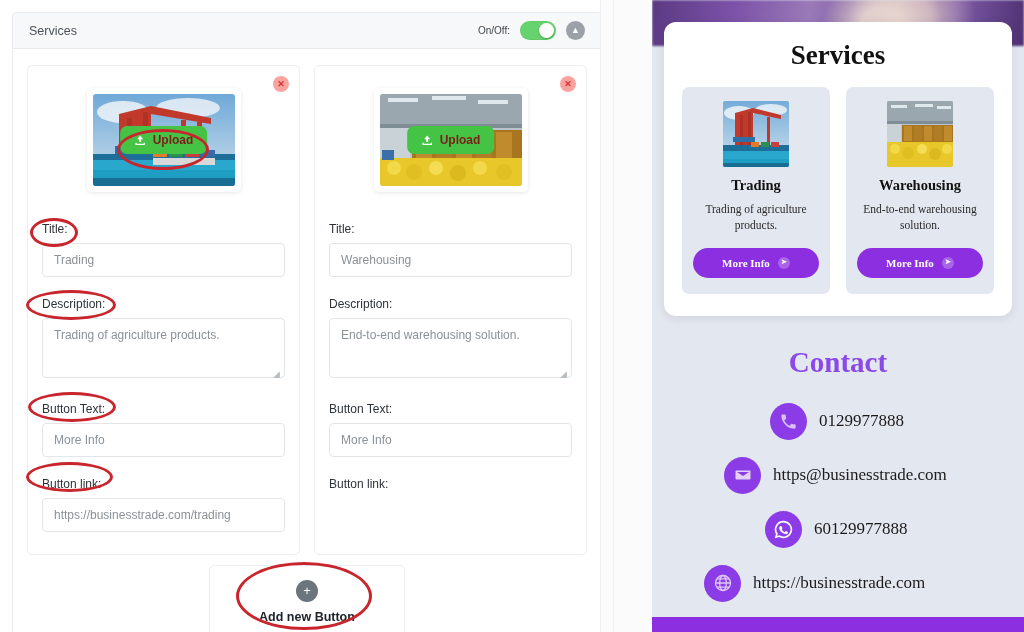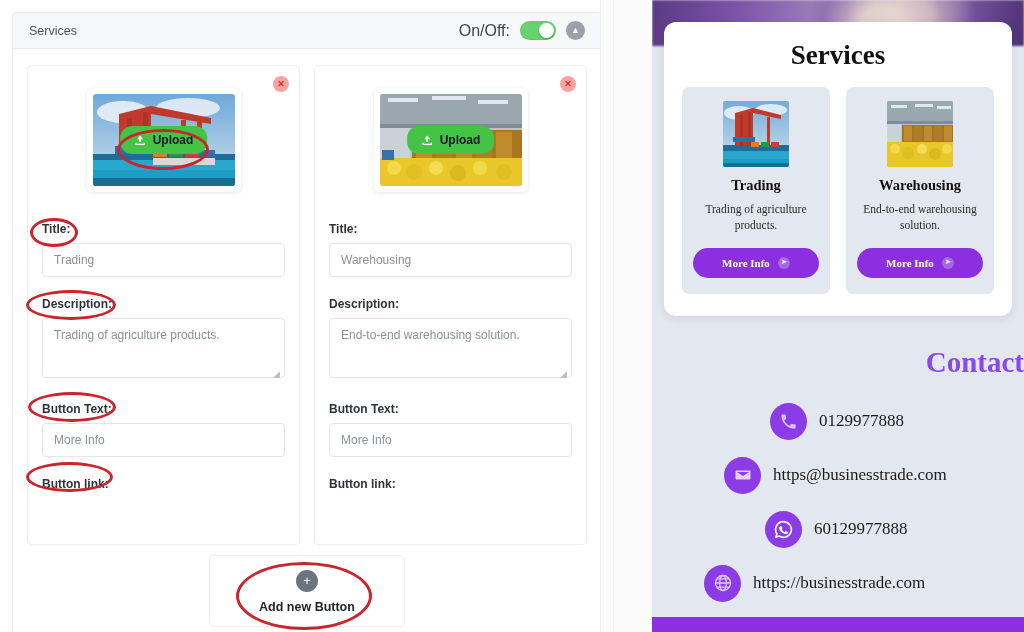--- a/index.html
+++ b/index.html
@@ -25,21 +25,21 @@
   }
   .panel-head {
     height: 36px; background: #f7f8f9;
     border-bottom: 1px solid #e8eaed;
     display: flex; align-items: center;
     padding: 0 16px;
     border-radius: 4px 4px 0 0;
   }
   .panel-head-title { font-size: 12.5px; color: #4a5158; }
   .panel-head-right { margin-left: auto; display: flex; align-items: center; gap: 10px; }
-  .onoff-label { font-size: 16px; color: #3f464d; }
+  .onoff-label { font-size: 10px; color: #3f464d; }
   .toggle {
     width: 36px; height: 19px; border-radius: 10px;
     background: #66d36e; position: relative; display: inline-block;
     box-shadow: inset 0 0 0 1px rgba(0,0,0,.04);
   }
   .toggle .knob {
     position: absolute; top: 2px; right: 2px;
     width: 15px; height: 15px; border-radius: 50%;
     background: #ffffff; box-shadow: 0 1px 2px rgba(0,0,0,.25);
   }
@@ -70,29 +70,29 @@
     width: 154px; margin: 8px auto 0 auto;
     background: #ffffff; border-radius: 5px;
     box-shadow: 0 1px 4px rgba(0,0,0,.10);
     padding: 6px;
     position: relative;
   }
   .thumb { width: 142px; height: 92px; border-radius: 3px; overflow: hidden; position: relative; }
   .upload-btn {
     position: absolute; left: 50%; top: 50%;
     transform: translate(-50%,-50%);
-    background: #44c344; color: #0f172a;
-    border-radius: 12px;
+    background: #44c344; color: #7f1d1d;
+    border-radius: 7px;
     padding: 7px 14px;
     font-size: 12px; font-weight: 600;
     display: flex; align-items: center; gap: 7px;
     white-space: nowrap;
   }
   .field-label {
-    font-size: 12px; font-weight: 700; color: #2e3338;
+    font-size: 12px; font-weight: 400; color: #2e3338;
     margin-top: 20px; margin-bottom: 7px; display: block;
   }
   .field-label.first { margin-top: 30px; }
   .text-input, .text-area {
     width: 100%; border: 1px solid #e3e6e9; border-radius: 4px;
     background: #ffffff;
     font-family: "Liberation Sans", sans-serif;
     font-size: 12px; color: #8b9197;
     padding: 9px 11px;
     outline: none;
@@ -179,21 +179,21 @@
     display: flex; align-items: center; justify-content: center; gap: 8px;
   }
   .pv-btn .arrow-dot {
     width: 12px; height: 12px; border-radius: 50%;
     background: rgba(255,255,255,.26);
     display: flex; align-items: center; justify-content: center;
     font-size: 7px; line-height: 1;
   }
 
   .contact-title {
-    position: absolute; left: 0; top: 346px; width: 372px; text-align: right;
+    position: absolute; left: 0; top: 346px; width: 372px; text-align: center;
     font-family: "Liberation Serif", serif;
     font-size: 29px; font-weight: 700;
     color: #8b4ae8;
   }
   .contact-list { position: absolute; left: 0; top: 394px; width: 428px; }
   .c-row { display: flex; align-items: center; height: 54px; }
   .c-icon {
     width: 37px; height: 37px; border-radius: 50%;
     background: #8b3ce6; color: #fff;
     display: flex; align-items: center; justify-content: center;
@@ -282,20 +282,21 @@
           <label class="field-label">Description:</label>
           <div class="ta-wrap">
             <textarea class="text-area" style="">Trading of agriculture products.</textarea>
             <span class="ta-grip">◢</span>
           </div>
 
           <label class="field-label">Button Text:</label>
           <input class="text-input" value="More Info" style="">
 
           <label class="field-label">Button link:</label>
+          <input class="text-input" value="https://businesstrade.com/trading" style="">
         </div>
 
         <div class="svc-card">
           <div class="del-btn">✕</div>
           <div class="thumb-wrap">
             <div class="thumb">
               <svg viewBox="0 0 142 92" width="142" height="92" preserveAspectRatio="none">
                 <rect width="142" height="92" fill="#b9c3c9"></rect>
                 <rect x="0" y="0" width="142" height="30" fill="#9aa7ae"></rect>
                 <path d="M0 30 L142 30 L142 34 L0 34 Z" fill="#7f8d95"></path>

